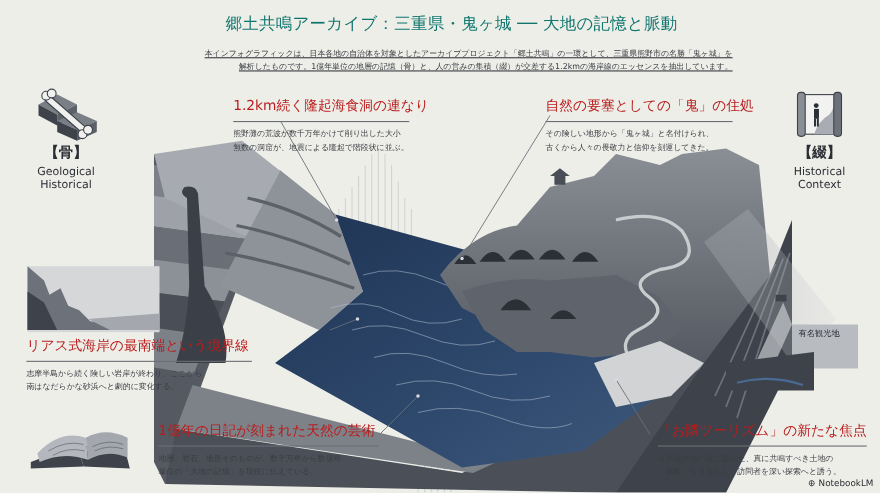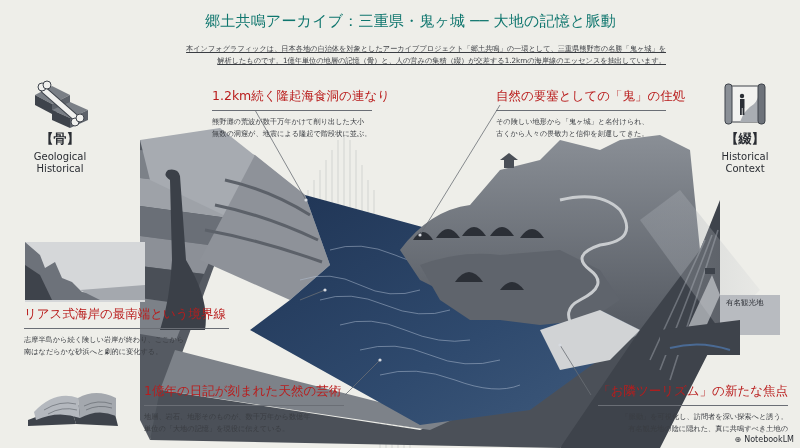--- a/index.html
+++ b/index.html
@@ -250,26 +250,26 @@
 
 <div class="abs" style="left:144px;top:383px;width:200px;">
   <div class="callout-title">1億年の日記が刻まれた天然の芸術</div>
   <div class="callout-rule"></div>
   <div class="callout-body">
     <div>地層、岩石、地形そのものが、数千万年から数億年</div>
     <div>単位の「大地の記憶」を現役に伝えている。</div>
   </div>
 </div>
 
-<div class="abs" style="left:598px;top:383px;width:190px;text-align:right;">
+<div class="abs" style="left:598px;top:383px;width:190px;">
   <div class="callout-title">「お隣ツーリズム」の新たな焦点</div>
   <div class="callout-rule"></div>
   <div class="callout-body">
+    <div>有名観光地の陰に隠れた、真に共鳴すべき土地の</div>
     <div>「脈動」を可視化し、訪問者を深い探索へと誘う。</div>
-    <div>有名観光地の陰に隠れた、真に共鳴すべき土地の</div>
   </div>
 </div>
 
 <div class="abs" style="left:726px;top:298px;font-size:7.5px;color:#2a2d33;text-align:center;">有名観光地</div>
 
 <div class="abs brand">
   <span style="font-size:8px;">⊕</span>
   <span>NotebookLM</span>
 </div>
 

